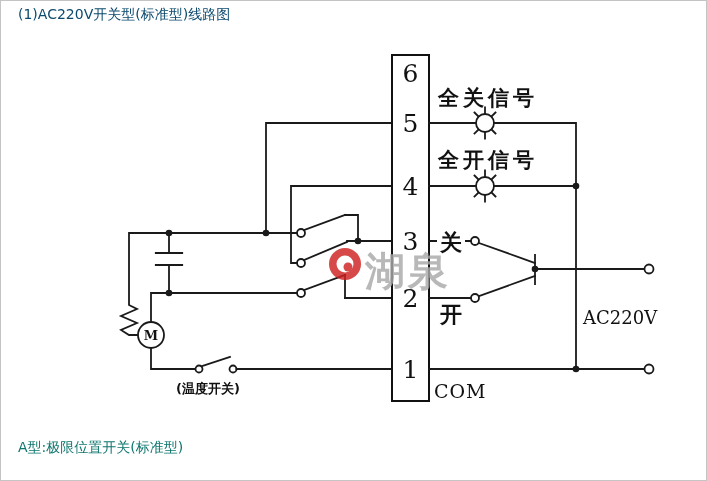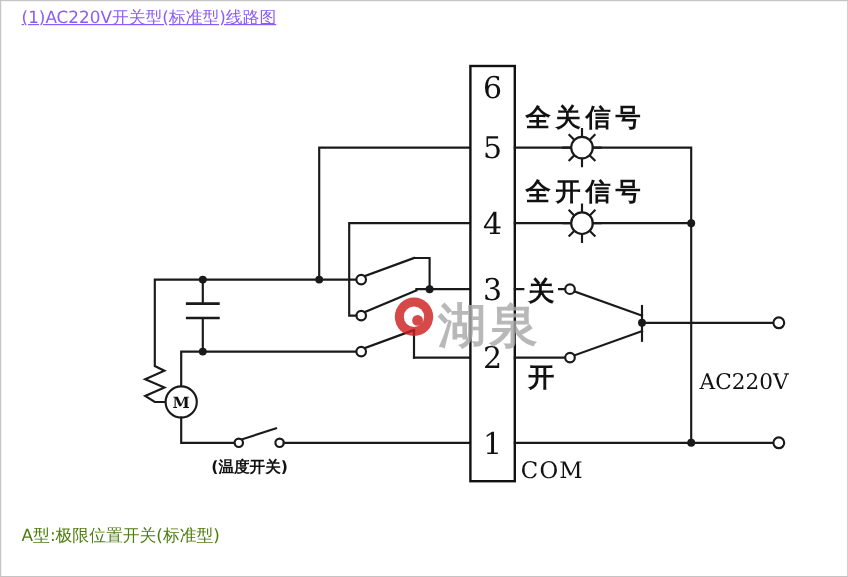--- a/index.html
+++ b/index.html
@@ -7,29 +7,28 @@
     position:relative;
     width:707px;height:481px;
     box-sizing:border-box;
     border:1px solid #c4c4c4;
     background:#ffffff;
     font-family:"DejaVu Sans", sans-serif;
     overflow:hidden;
   }
   #title{
     position:absolute;left:17px;top:5px;
-    font-size:14px;color:#8b5cf6;
-    text-decoration:underline;
+    font-size:14px;color:#0c4a6e;
     font-weight:500;
     cursor:pointer;
     font-family:"DejaVu Sans", sans-serif;
   }
   #footer{
     position:absolute;left:17px;top:436px;
-    font-size:14px;color:#4d7c0f;line-height:21px;
+    font-size:14px;color:#0f766e;line-height:21px;
     font-family:"DejaVu Sans", sans-serif;
   }
   svg{position:absolute;left:0;top:0;}
   .wire{stroke:#1a1a1a;stroke-width:1.8;fill:none;stroke-linecap:square;}
   .thick{stroke-width:2.2;}
   .dot{fill:#1a1a1a;stroke:none;}
   .node{fill:#ffffff;stroke:#1a1a1a;stroke-width:1.8;}
   .cjk{fill:#111;font-family:"DejaVu Sans", sans-serif;font-weight:600;}
   .serif{fill:#111;font-family:"DejaVu Serif", serif;}
   .digit{fill:#111;font-family:"DejaVu Serif", serif;font-size:25px;text-anchor:middle;}

